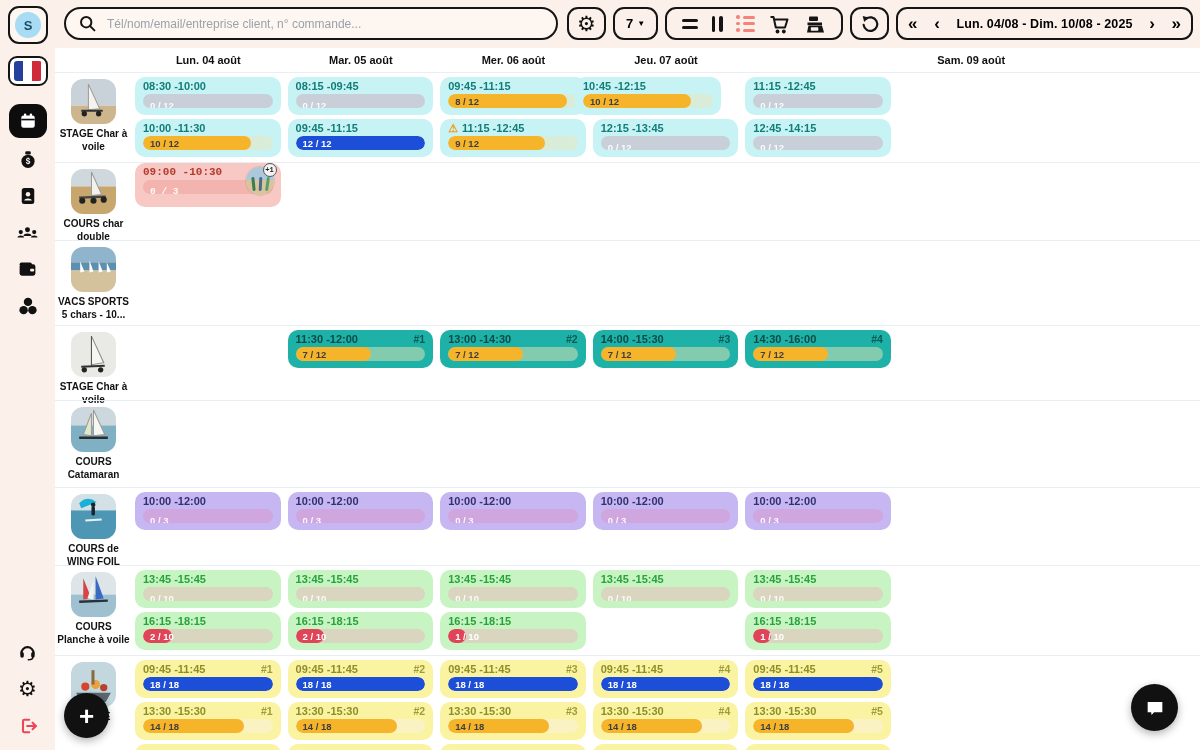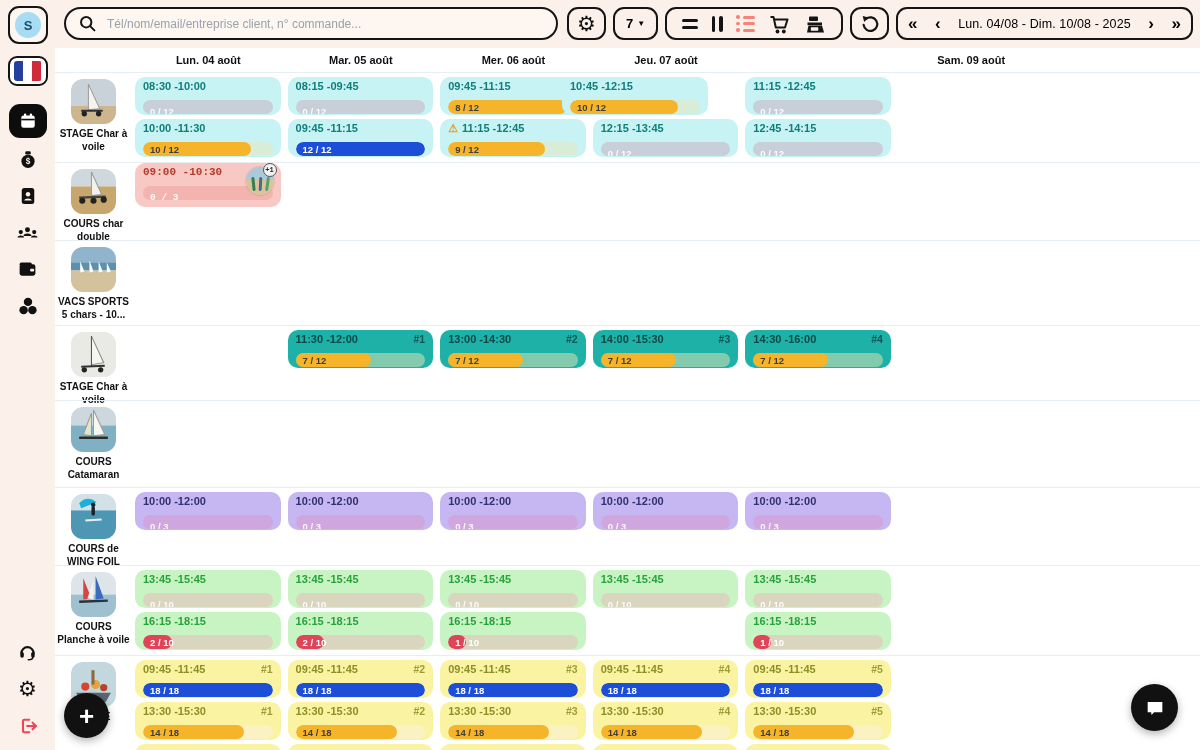--- a/index.html
+++ b/index.html
@@ -17,21 +17,21 @@
   .search-wrap input{border:none;outline:none;background:transparent;flex:1;font-size:12px;
                      font-family:"Liberation Sans",sans-serif;color:#333}
   .search-wrap input::placeholder{color:#9aa2ab}
   .gear-btn{left:567px;top:7px;width:39px;height:33px;font-size:19px;color:#111}
   .days-btn{left:613px;top:7px;width:45px;height:33px;font-weight:bold;font-size:13px}
   .days-btn .caret{font-size:8px}
   .icon-group{left:665px;top:7px;width:178px;height:33px;justify-content:space-around;gap:0;padding:0 8px}
   .undo-btn{left:850px;top:7px;width:39px;height:33px}
   .datenav{left:896px;top:7px;width:297px;height:33px;justify-content:space-between;padding:0 10px}
   .datenav .chev{font-weight:bold;font-size:17px;line-height:1;cursor:pointer}
-  .datenav .range{font-weight:normal;font-size:12.5px;letter-spacing:.1px}
+  .datenav .range{font-weight:bold;font-size:12.5px;letter-spacing:.1px}
   .bars-eq{display:flex;flex-direction:column;gap:4px}
   .bars-eq i{display:block;width:16px;height:3px;background:#141414;border-radius:2px}
   .bars-pause{display:flex;gap:4px}
   .bars-pause i{display:block;width:3.5px;height:16px;background:#141414;border-radius:2px}
   .list-ic{display:flex;flex-direction:column;gap:3px}
   .list-ic .r{display:flex;align-items:center;gap:3px}
   .list-ic .d{width:3.5px;height:3.5px;border-radius:50%;background:#f4837a}
   .list-ic .l{width:12px;height:3px;border-radius:2px;background:#f4837a}
   
   .sidebar{position:absolute;left:0;top:0;width:55px;height:750px;background:#fbf0ea;z-index:5}
@@ -50,21 +50,21 @@
   .rsrc-cell{position:absolute;left:0;top:6px;width:77px;display:flex;flex-direction:column;align-items:center}
   .rsrc-img{width:45px;height:45px;border-radius:12px;overflow:hidden;flex:none}
   .rsrc-img svg{display:block}
   .rsrc-label{margin-top:4px;font-size:10px;font-weight:bold;color:#111;text-align:center;line-height:1.25;width:76px}
   .slot{position:absolute;box-sizing:border-box;height:38px;border-radius:10px;background:var(--card);
         padding:3px 8px 0 8px;cursor:pointer}
   .slot .top{display:flex;align-items:center;gap:4px}
   .slot .time{font-size:11px;font-weight:bold;color:var(--title);white-space:nowrap}
   .slot .warn{font-size:11px;color:#f59a1c;font-weight:bold;line-height:1}
   .slot .tag{margin-left:auto;font-size:10.5px;font-weight:bold;color:var(--title);opacity:.85}
-  .bar{position:relative;height:14px;border-radius:7px;margin-top:8px;background:var(--track);overflow:hidden}
+  .bar{position:relative;height:14px;border-radius:7px;margin-top:2px;background:var(--track);overflow:hidden}
   .bar.zero{background:var(--zero)}
   .fill{position:absolute;left:0;top:0;bottom:0;border-radius:7px;display:flex;align-items:center}
   .f-orange{background:#f6b42b}.f-green{background:#1d4ed8}.f-red{background:#e04458}
   .cnt{font-size:9.5px;font-weight:bold;padding-left:7px;white-space:nowrap}
   .f-orange .cnt{color:#3e3e3e}.f-green .cnt,.f-red .cnt{color:#fff}
   .bar.zero .cnt{color:rgba(255,255,255,.92);position:relative;top:1px;display:inline-block}
   .photo-badge{position:absolute;right:7px;top:4px;width:28px;height:28px;border-radius:50%;
                background:linear-gradient(#abc9da 0 45%,#d9c49c 45% 100%);box-shadow:0 0 0 1px rgba(0,0,0,.08)}
   .photo-badge i{position:absolute;bottom:4px;width:3px;height:14px;border-radius:2px}
   .photo-badge .s1{left:6px;background:#3a7d52;transform:rotate(-6deg)}
@@ -296,21 +296,21 @@
         <div class="top">
           <span class="warn">⚠</span>
           <span class="time">11:15 -12:45</span>
         </div>
         <div class="bar">
           <div class="fill f-orange" style="width: 75%;">
             <span class="cnt">9 / 12</span>
           </div>
         </div>
       </div>
-      <div class="slot" style="left: 507px; top: 4px; width: 145.571px;">
+      <div class="slot" style="left: 520px; top: 4px; width: 145.571px;">
         <div class="top">
           <span class="time">10:45 -12:15</span>
         </div>
         <div class="bar">
           <div class="fill f-orange" style="width: 83%;">
             <span class="cnt">10 / 12</span>
           </div>
         </div>
       </div>
       <div class="slot" style="left: 537.714px; top: 46px; width: 145.571px;">

